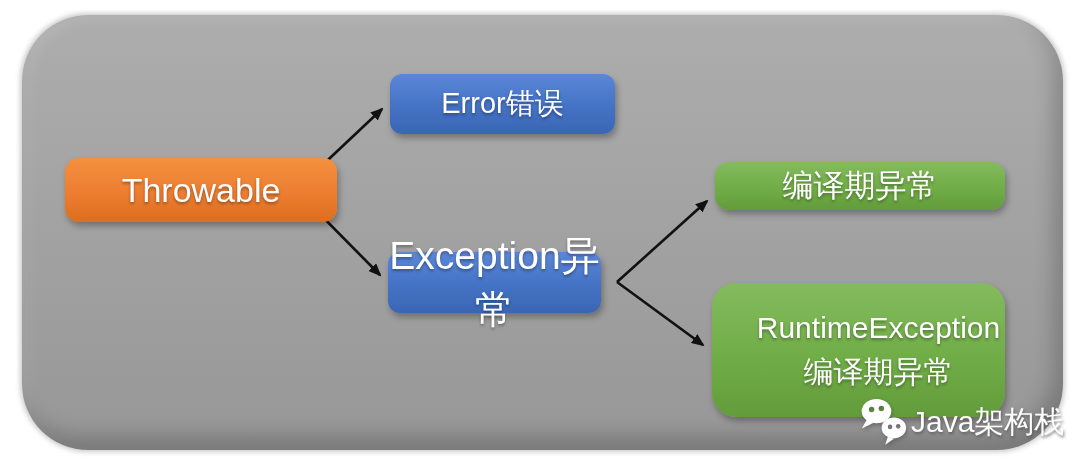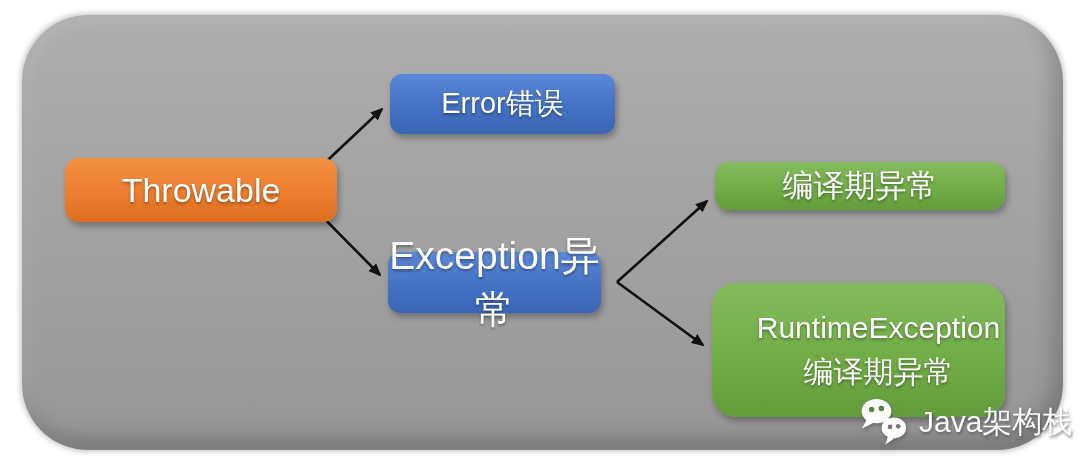--- a/index.html
+++ b/index.html
@@ -55,21 +55,21 @@
   #node-exception { left: 388px; top: 252px; width: 213px; height: 61px; font-size: 39px; }
   #node-compile   { left: 715px; top: 162px; width: 290px; height: 48px; font-size: 31px; }
   #node-runtime   { left: 712px; top: 283px; width: 293px; height: 134px; font-size: 30px;
                     border-radius: 24px; line-height: 44px; flex-direction: column; padding-left: 40px; }
   .watermark {
     position: absolute;
     left: 856px; top: 396px;
     height: 52px;
     display: flex;
     align-items: center;
-    gap: 9px;
+    gap: 1px;
     color: #fdfdfd;
     font-size: 30px;
     text-shadow: 1px 2px 3px rgba(70,70,70,0.65);
   }
   .wechat-icon { width: 54px; height: 50px; filter: drop-shadow(1px 2px 2px rgba(70,70,70,0.5)); }
 </style>
 </head>
 <body>
 
 <div class="canvas">

